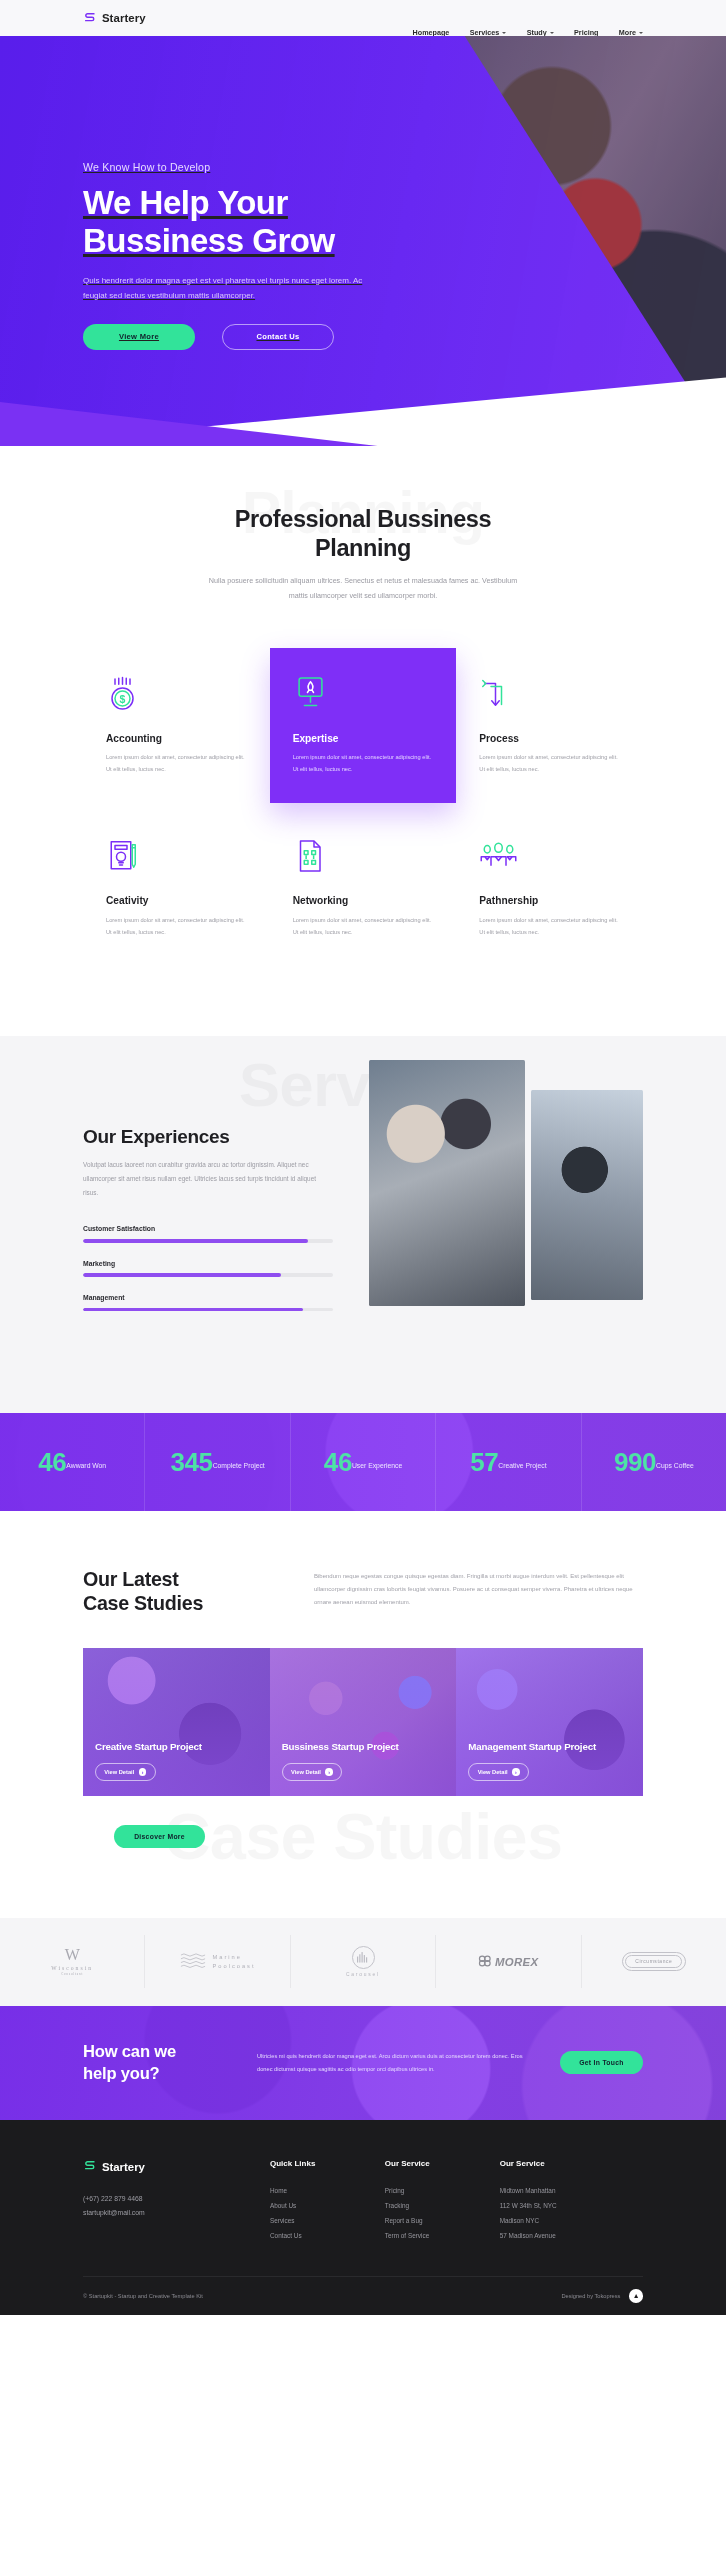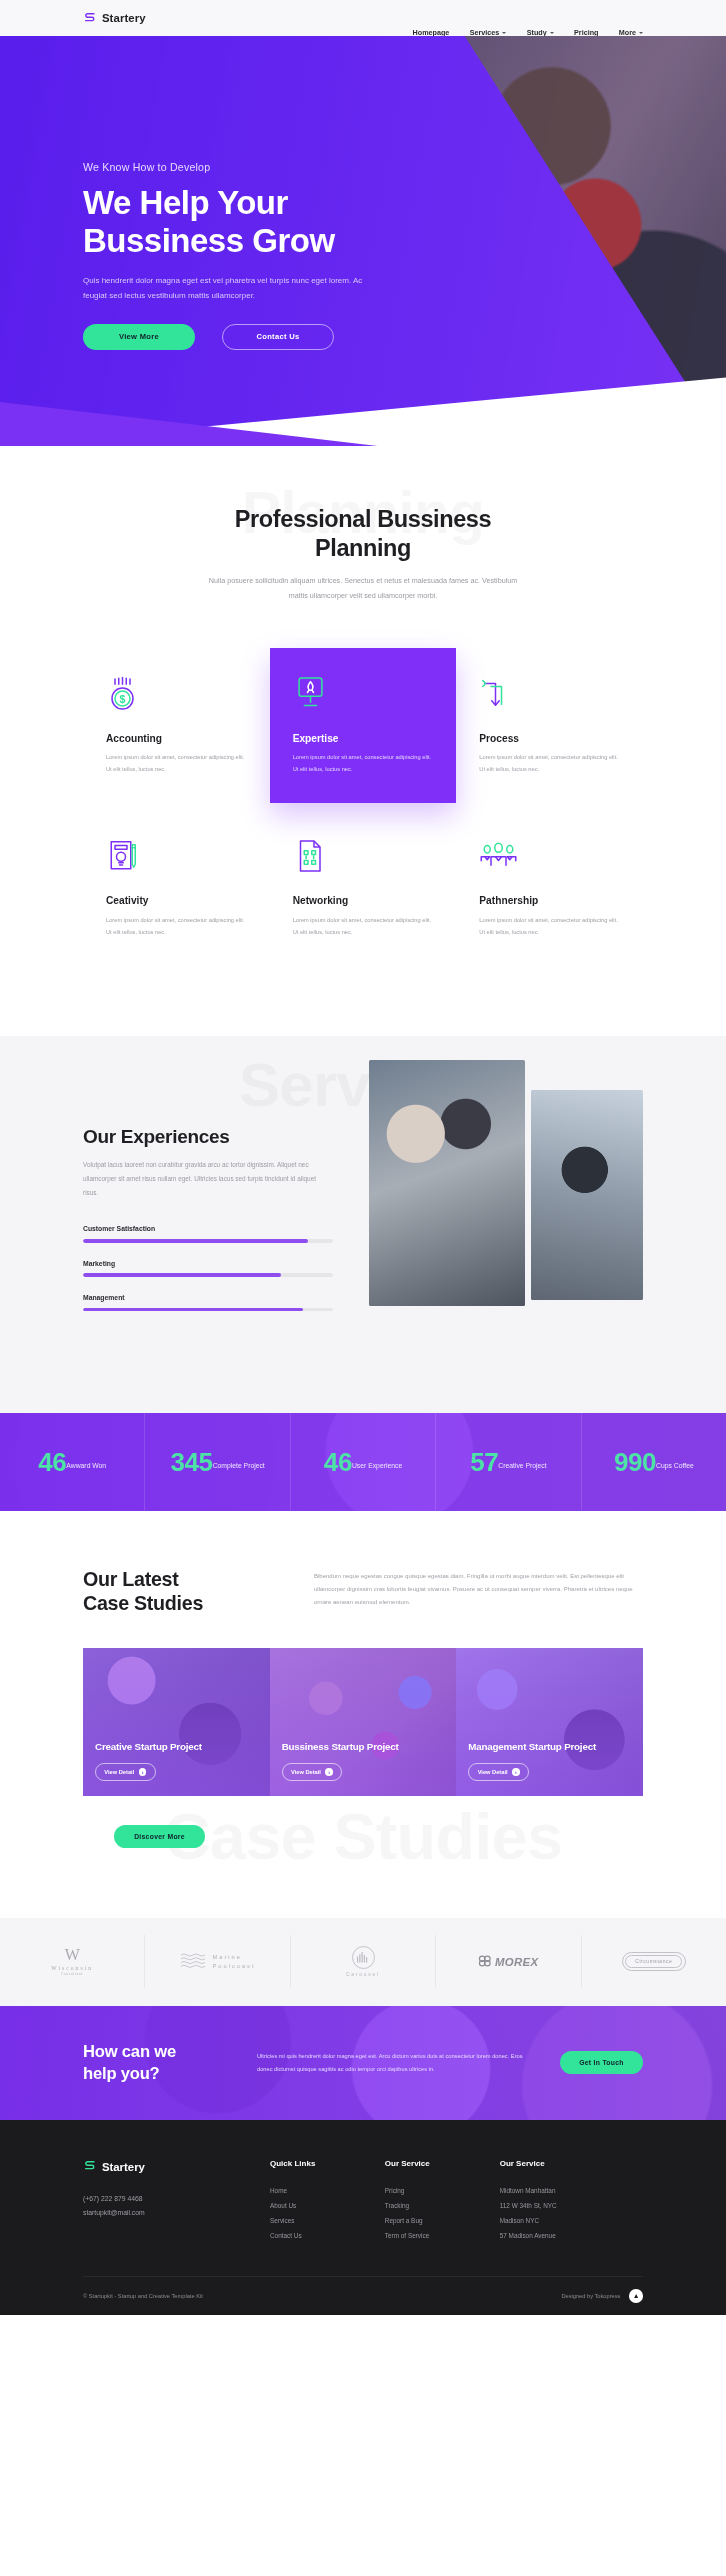--- a/index.html
+++ b/index.html
@@ -27,21 +27,21 @@
     display: flex; align-items: center; gap: 3px;
     position: relative; padding-bottom: 3px; cursor: pointer;
   }
   .nav-item.active::after {
     content: ""; position: absolute; left: 0; right: 0; bottom: -0.8px;
     height: 1.5px; background: #3ceb9b; border-radius: 1.5px;
   }
   .caret { width: 0; height: 0; border-left: 2.3px solid transparent; border-right: 2.3px solid transparent; border-top: 2.6px solid #555; display:inline-block; }
 
   
-  .hero { position: relative; height: 410px; overflow: hidden; background:#000000; }
+  .hero { position: relative; height: 410px; overflow: hidden; background:#000000;text-decoration:underline; }
   .hero-photo { position: absolute; inset: 0;
     background:
       radial-gradient(circle at 76% 22%, #6b5b4e 0 9%, transparent 9.5%),
       radial-gradient(circle at 82% 46%, #b9443f 0 7%, transparent 7.5%),
       radial-gradient(circle at 68% 70%, #e8e2dd 0 13%, transparent 13.5%),
       radial-gradient(circle at 90% 80%, #3c3f46 0 18%, transparent 18.5%),
       linear-gradient(120deg, #4a4852 0%, #6a6270 40%, #8d8186 70%, #55505d 100%);
   }
   .hero-purple {
     position: absolute; inset: 0;

